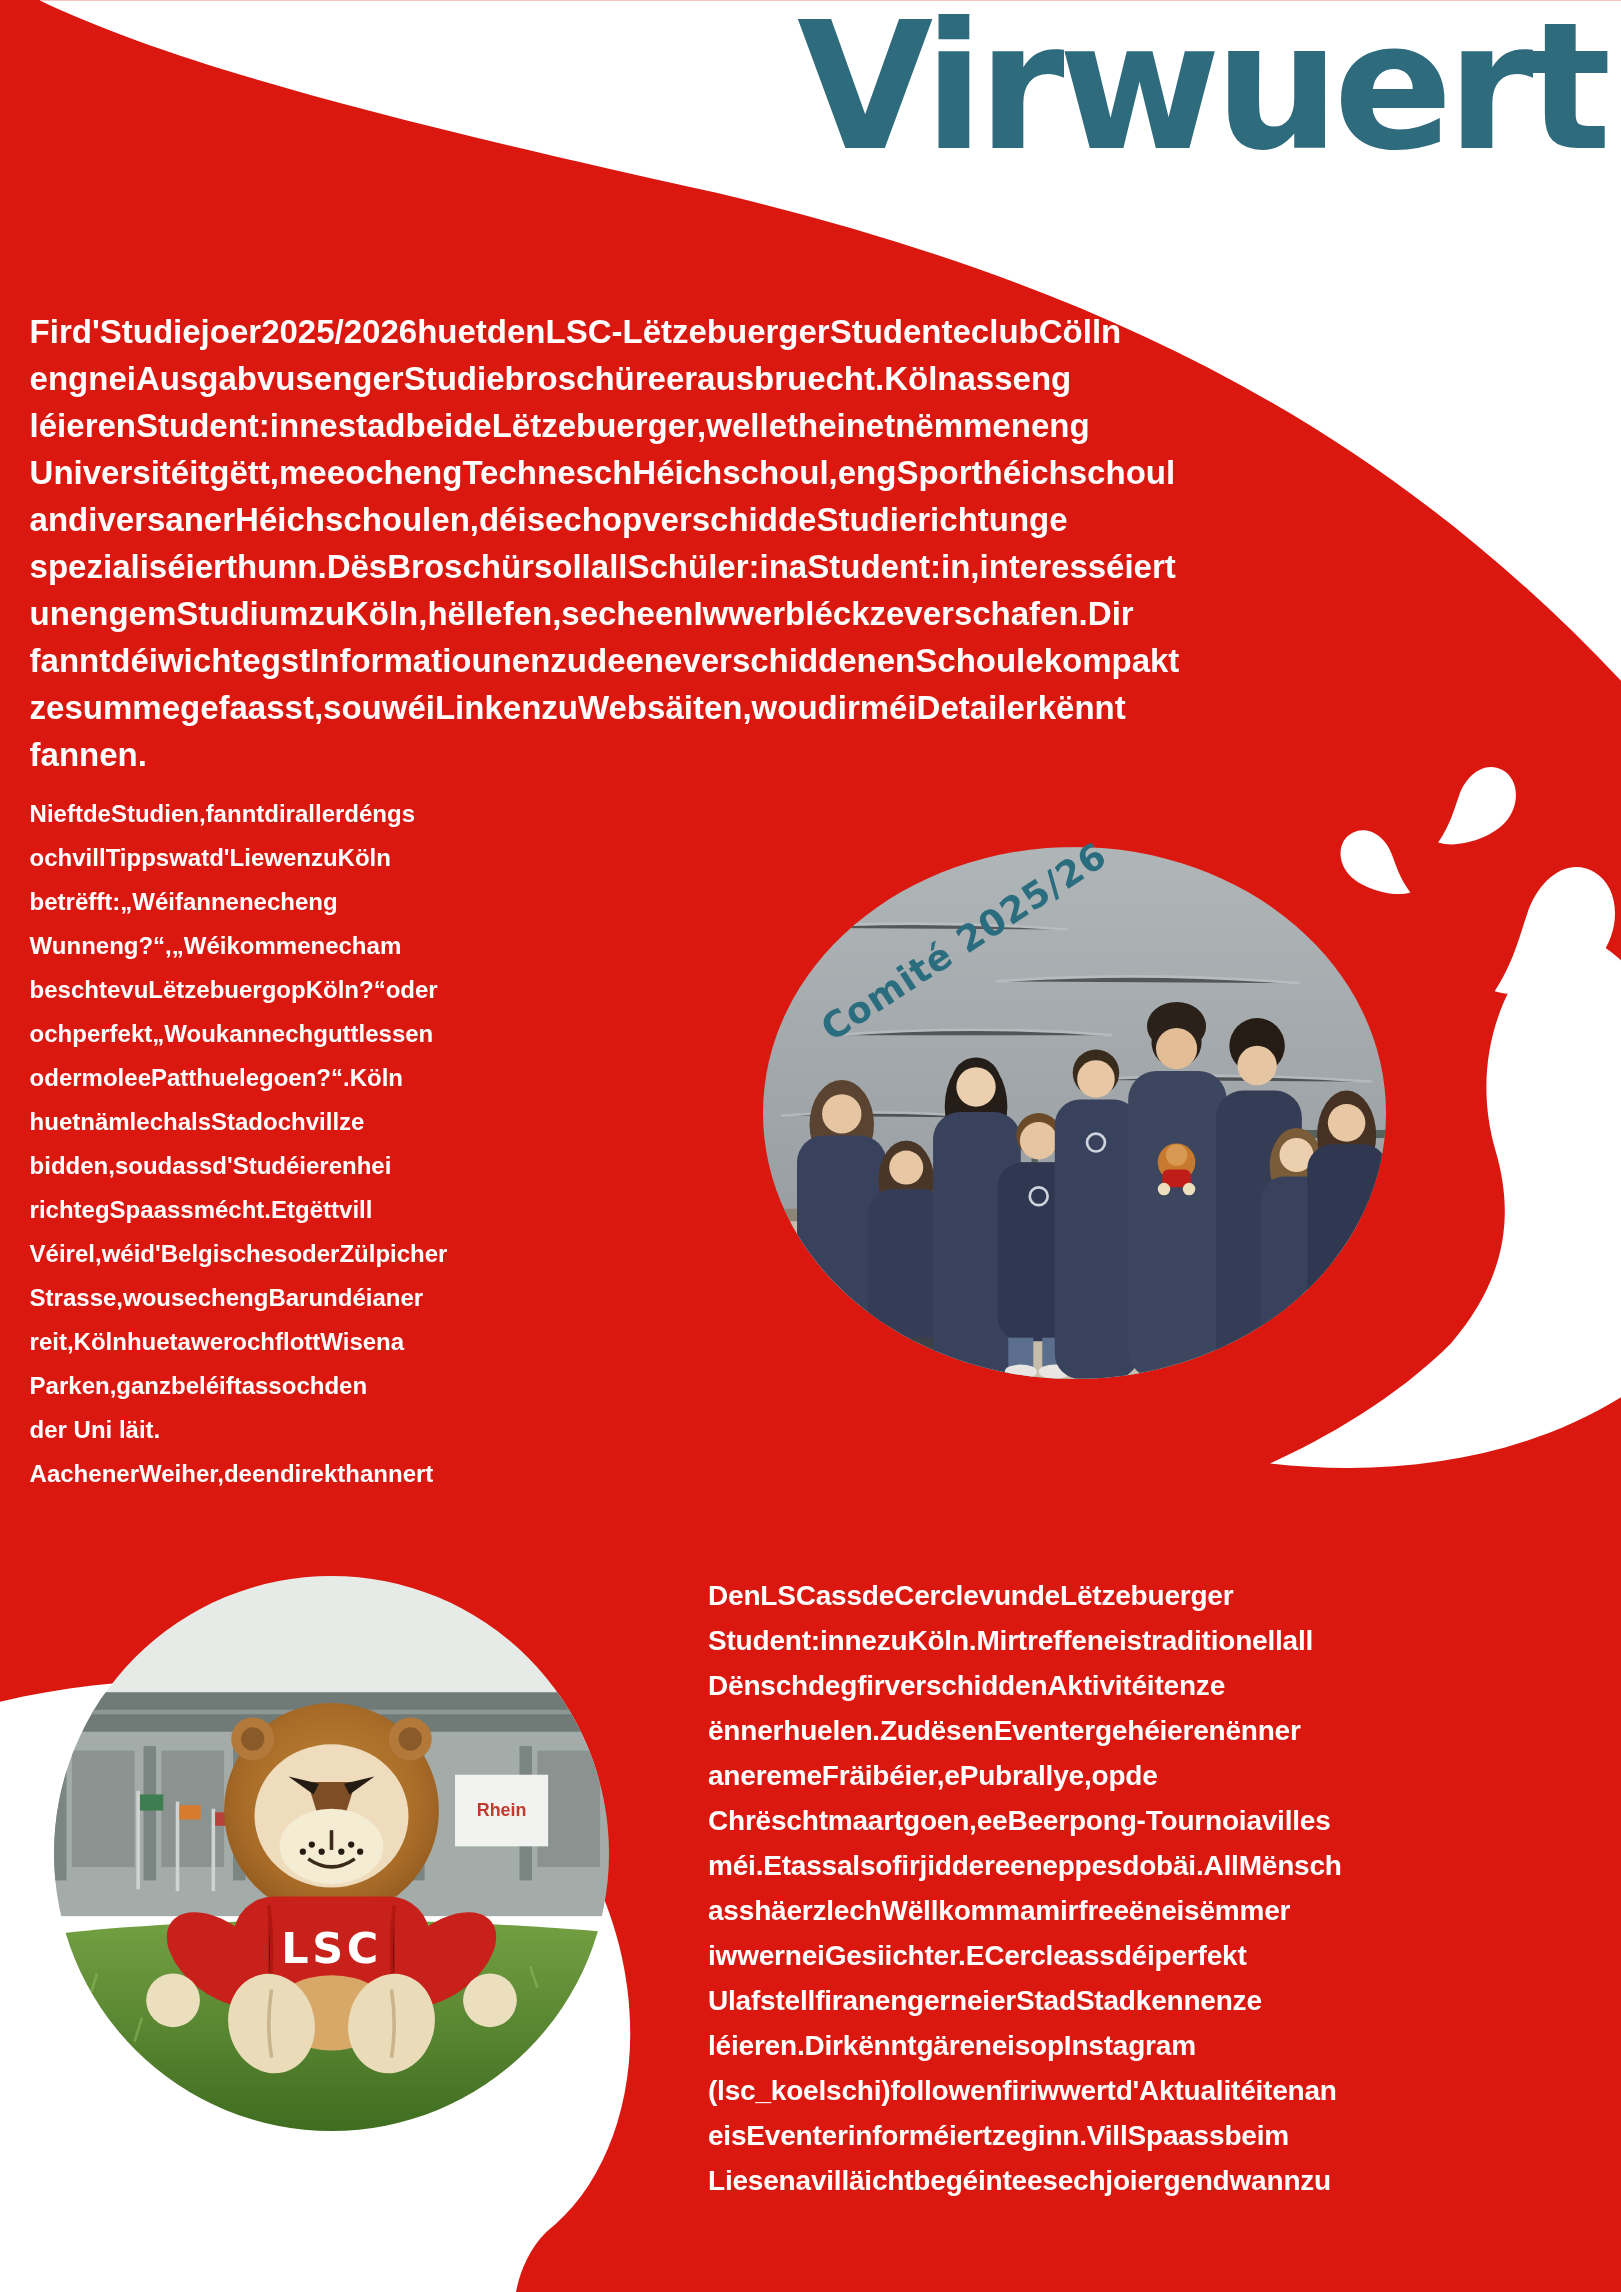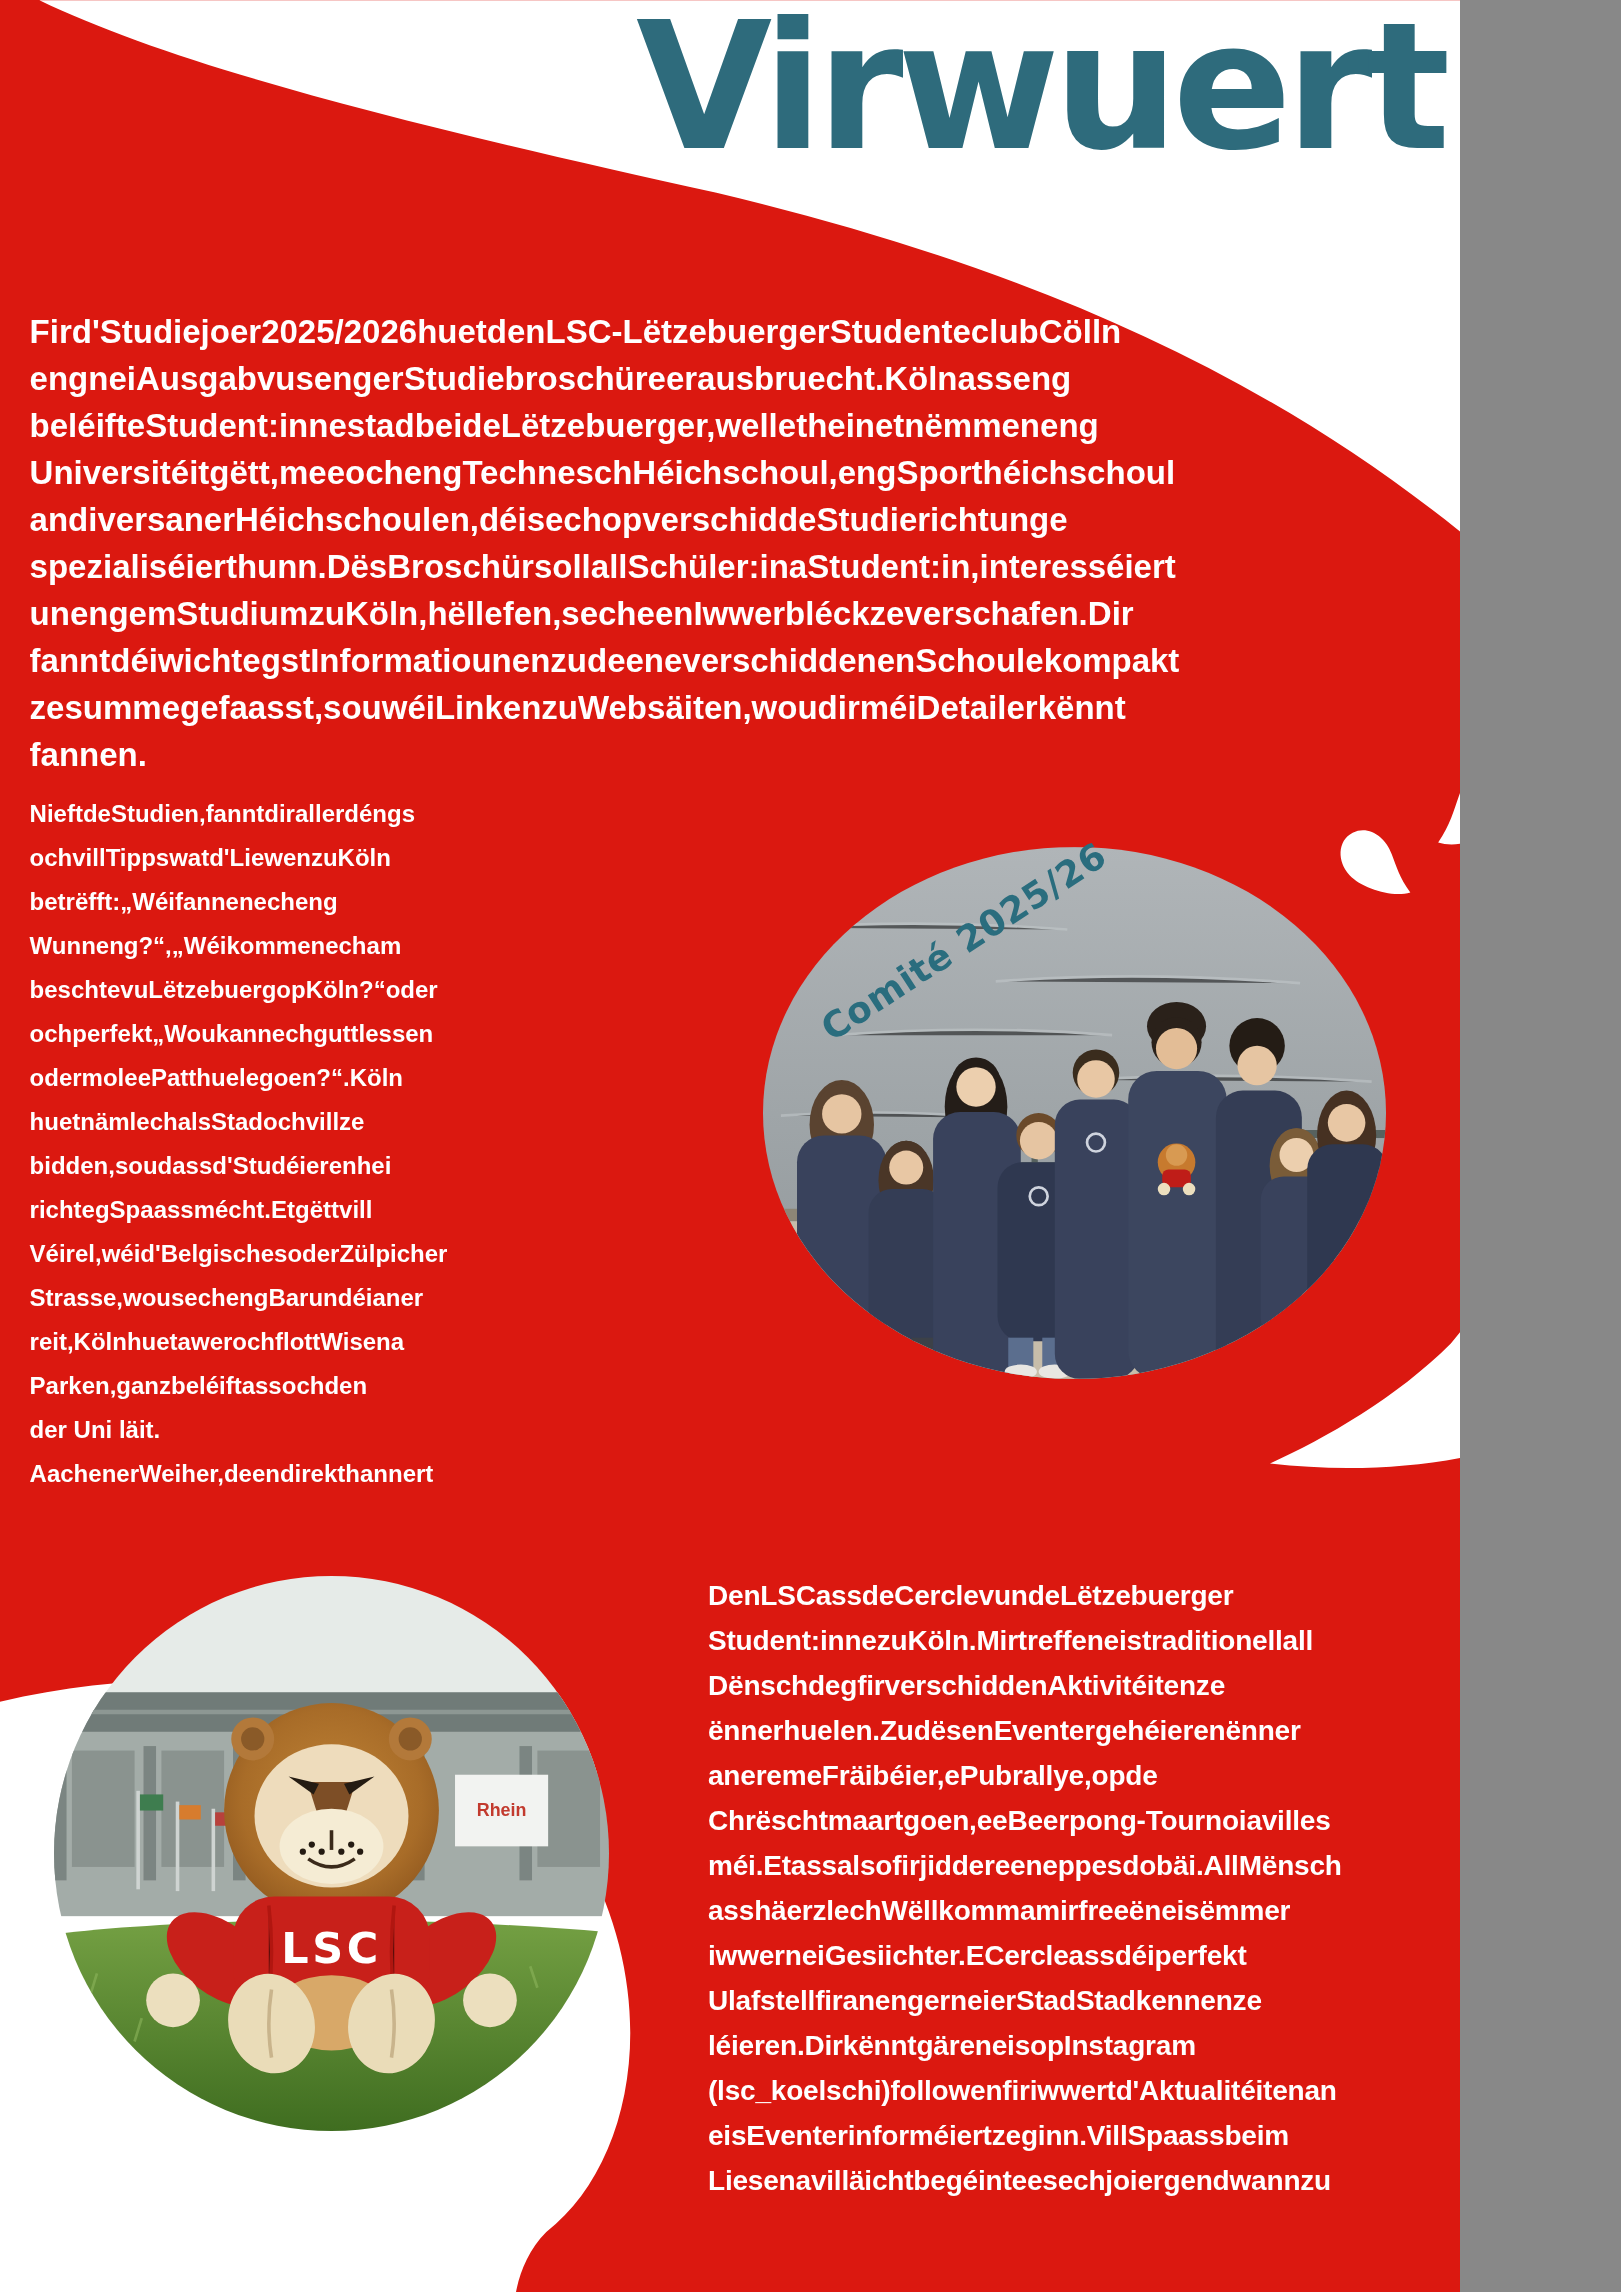--- a/index.html
+++ b/index.html
@@ -3,21 +3,21 @@
 <meta charset="utf-8">
 <style>
   :root{
     --red:#db1810;
     --teal:#2e6b7c;
     --white:#ffffff;
   }
   html,body{margin:0;padding:0;background:#888;}
   .page{
     position:relative;
-    width:1460px;height:2293px;
+    width:1621px;height:2293px;
     background:var(--red);
     overflow:hidden;
     font-family:"Liberation Sans",sans-serif;
   }
   .bg-svg{position:absolute;left:0;top:0;z-index:1;}
   .page-title{
     position:absolute;z-index:3;
     top:0px;right:16px;
     font-family:"DejaVu Sans","Liberation Sans",sans-serif;
     font-weight:bold;
@@ -91,21 +91,21 @@
     <use href="#drop" fill="#ffffff" transform="translate(1580,912) scale(-0.87,0.74)"></use>
     <use href="#drop" fill="#ffffff" transform="translate(1660,938) scale(1.50,1.48)"></use>
     <path fill="#ffffff" d="M1748,1032 C1672,1088 1642,1190 1670,1285 C1692,1360 1680,1430 1620,1500 C1560,1560 1480,1606 1418,1634 C1560,1650 1700,1628 1810,1560 L1810,1072 C1798,1060 1772,1044 1748,1032 Z"></path>
   </svg>
 
   <div class="page-title">Virwuert</div>
 
   <div class="para p-intro">
       <div class="jline"><span>Fir</span><span>d'Studiejoer</span><span>2025/2026</span><span>huet</span><span>den</span><span>LSC-</span><span>Lëtzebuerger</span><span>Studenteclub</span><span>Cölln</span></div>
       <div class="jline"><span>eng</span><span>nei</span><span>Ausgab</span><span>vu</span><span>senger</span><span>Studiebroschüre</span><span>erausbruecht.</span><span>Köln</span><span>ass</span><span>eng</span></div>
-      <div class="jline"><span>beléifte</span><span>Student:innestad</span><span>bei</span><span>de</span><span>Lëtzebuerger,</span><span>well</span><span>et</span><span>hei</span><span>net</span><span>nëmmen</span><span>eng</span></div>
+      <div class="jline"><span>léieren</span><span>Student:innestad</span><span>bei</span><span>de</span><span>Lëtzebuerger,</span><span>well</span><span>et</span><span>hei</span><span>net</span><span>nëmmen</span><span>eng</span></div>
       <div class="jline"><span>Universitéit</span><span>gëtt,</span><span>mee</span><span>och</span><span>eng</span><span>Technesch</span><span>Héichschoul,</span><span>eng</span><span>Sporthéichschoul</span></div>
       <div class="jline"><span>an</span><span>divers</span><span>aner</span><span>Héichschoulen,</span><span>déi</span><span>sech</span><span>op</span><span>verschidde</span><span>Studierichtunge</span></div>
       <div class="jline"><span>spezialiséiert</span><span>hunn.</span><span>Dës</span><span>Broschür</span><span>soll</span><span>all</span><span>Schüler:in</span><span>a</span><span>Student:in,</span><span>interesséiert</span></div>
       <div class="jline"><span>un</span><span>engem</span><span>Studium</span><span>zu</span><span>Köln,</span><span>hëllefen,</span><span>sech</span><span>een</span><span>Iwwerbléck</span><span>ze</span><span>verschafen.</span><span>Dir</span></div>
       <div class="jline"><span>fannt</span><span>déi</span><span>wichtegst</span><span>Informatiounen</span><span>zu</span><span>deene</span><span>verschiddenen</span><span>Schoule</span><span>kompakt</span></div>
       <div class="jline"><span>zesummegefaasst,</span><span>souwéi</span><span>Linken</span><span>zu</span><span>Websäiten,</span><span>wou</span><span>dir</span><span>méi</span><span>Detailer</span><span>kënnt</span></div>
       <div class="jline last">fannen.</div>
     </div>
 
   <div class="para p-city">

